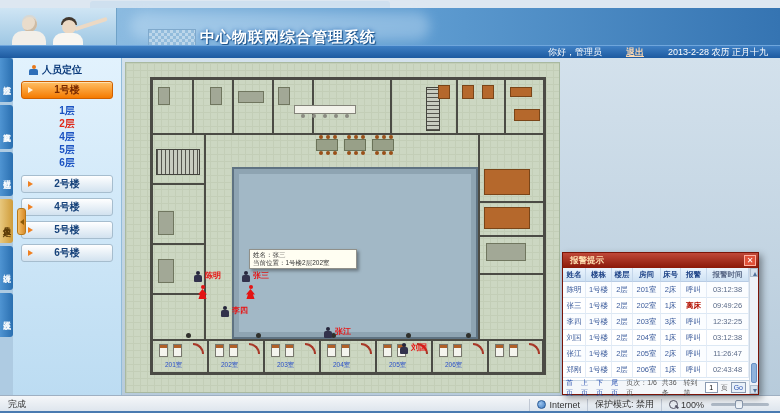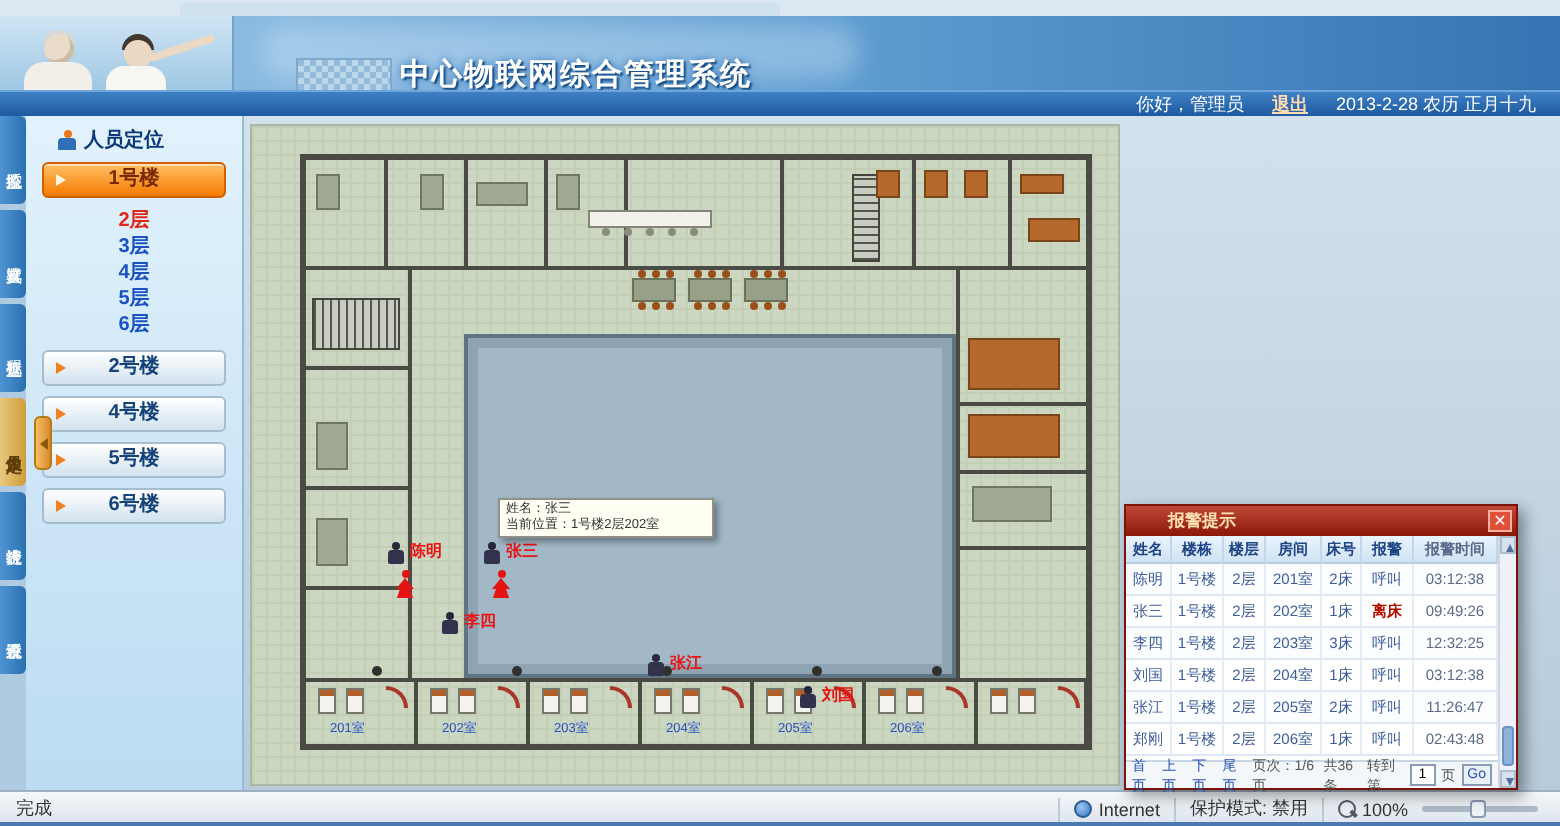--- a/index.html
+++ b/index.html
@@ -26,21 +26,21 @@
   .photo .head1{position:absolute;left:22px;top:9px;width:15px;height:15px;border-radius:50%;background:#e9dccb;box-shadow:inset -2px -2px 0 #cdbba4;}
   .photo .hair1{position:absolute;left:22px;top:7px;width:15px;height:7px;border-radius:8px 8px 0 0;background:#d8d8d4;}
   .photo .body1{position:absolute;left:12px;top:23px;width:34px;height:28px;border-radius:10px 10px 0 0;background:#f2efe9;}
   .photo .head2{position:absolute;left:62px;top:12px;width:14px;height:14px;border-radius:50%;background:#ecd9c4;}
   .photo .hair2{position:absolute;left:61px;top:9px;width:16px;height:8px;border-radius:8px 8px 0 0;background:#42382e;}
   .photo .body2{position:absolute;left:53px;top:25px;width:30px;height:26px;border-radius:9px 9px 0 0;background:#f8f6f1;}
   .photo .arm{position:absolute;left:74px;top:14px;width:34px;height:4px;background:#ecd9c4;border-radius:2px;transform:rotate(-18deg);}
   
   .userbar{position:absolute;left:0;top:45px;width:780px;height:13px;
       background:linear-gradient(180deg,#3f80c4,#1d5aa0);border-top:1px solid #6fa6dc;
-      display:flex;justify-content:flex-end;align-items:center;gap:14px;box-sizing:border-box;padding-right:12px;
+      display:flex;justify-content:flex-end;align-items:center;gap:24px;box-sizing:border-box;padding-right:12px;
       font-size:9px;color:#fff;z-index:4;}
   .userbar .logout{color:#ffd9b0;font-weight:bold;cursor:pointer;text-decoration:underline;text-align:center;}
   
   .vtabs{position:absolute;left:0;top:58px;width:13px;height:337px;background:#aecbe2;}
   .vtab{position:absolute;left:0;width:13px;height:44px;border-radius:0 3px 3px 0;
       background:linear-gradient(90deg,#4f94d2,#2a6fb0);color:#fff;
       writing-mode:vertical-rl;text-orientation:upright;font-size:8px;line-height:13px;
       text-align:center;letter-spacing:0;cursor:pointer;}
   .vtab.active{background:linear-gradient(90deg,#e8c87e,#cf9c3a);color:#5c3c08;font-weight:bold;}
   
@@ -99,21 +99,21 @@
   .afig{position:absolute;width:9px;height:14px;z-index:6;}
   .afig::before{content:"";position:absolute;left:2.5px;top:0;width:4px;height:4px;border-radius:50%;background:#e41414;}
   .afig::after{content:"";position:absolute;left:0;top:4px;width:9px;height:10px;background:#e41414;
       clip-path:polygon(50% 0,100% 55%,78% 55%,95% 100%,5% 100%,22% 55%,0 55%);}
   .tip{position:absolute;left:123px;top:186px;width:100px;background:#fffef2;border:1px solid #90908a;
       box-shadow:2px 2px 3px rgba(0,0,0,.35);font-size:6.5px;line-height:8px;color:#333;padding:1px 3px;z-index:7;}
   
   .popup{position:absolute;left:562px;top:252px;width:197px;height:143px;background:#fff;
       border:1px solid #7a1408;box-shadow:3px 3px 7px rgba(0,0,0,.4);box-sizing:border-box;z-index:8;}
   .ptitle{height:15px;background:linear-gradient(180deg,#c04838,#8a1808);display:flex;align-items:center;
-      justify-content:space-between;padding:0 2px 0 21px;}
+      justify-content:space-between;padding:0 2px 0 7px;}
   .ptitle .txt{font-size:8.5px;font-weight:bold;color:#ffe0b0;}
   .pclose{width:12px;height:11px;background:#e05038;border:1px solid #ffb0a0;color:#fff;font-size:8px;
       line-height:9px;text-align:center;cursor:pointer;box-sizing:border-box;}
   .ptable{position:absolute;top:15px;left:0;right:9px;bottom:14px;background:#fff;overflow:hidden;}
   .prow{display:grid;grid-template-columns:23px 26px 21px 28px 20px 26px 1fr;height:16px;cursor:pointer;}
   .prow.phead{height:14px;cursor:default;}
   .pcell{font-size:7.5px;line-height:16px;text-align:center;color:#3c5c9c;
       border-right:1px solid #e4ecf6;border-bottom:1px solid #dce8f4;overflow:hidden;white-space:nowrap;}
   .phead .pcell{background:linear-gradient(180deg,#eaf4fd,#cfe2f4);border-right:1px solid #c4d6ea;
       border-bottom:1px solid #b8cce4;color:#1f4488;font-weight:bold;line-height:13px;}
@@ -183,22 +183,22 @@
   <div class="vtab" style="top:235px">系统设置</div>
 </div>
 
 <div class="sidepanel">
   <div class="panel-head">
     <span class="p-icon"></span>
     <span class="panel-title">人员定位</span>
   </div>
   <div class="bbtn primary">1号楼</div>
   <div class="floors">
+    <span class="floor">1层</span>
     <span class="floor active">2层</span>
-    <span class="floor">3层</span>
     <span class="floor">4层</span>
     <span class="floor">5层</span>
     <span class="floor">6层</span>
   </div>
   <div class="bbtn">2号楼</div>
   <div class="bbtn">4号楼</div>
   <div class="bbtn">5号楼</div>
   <div class="bbtn">6号楼</div>
 </div>
 <div class="collapse-handle"></div>

